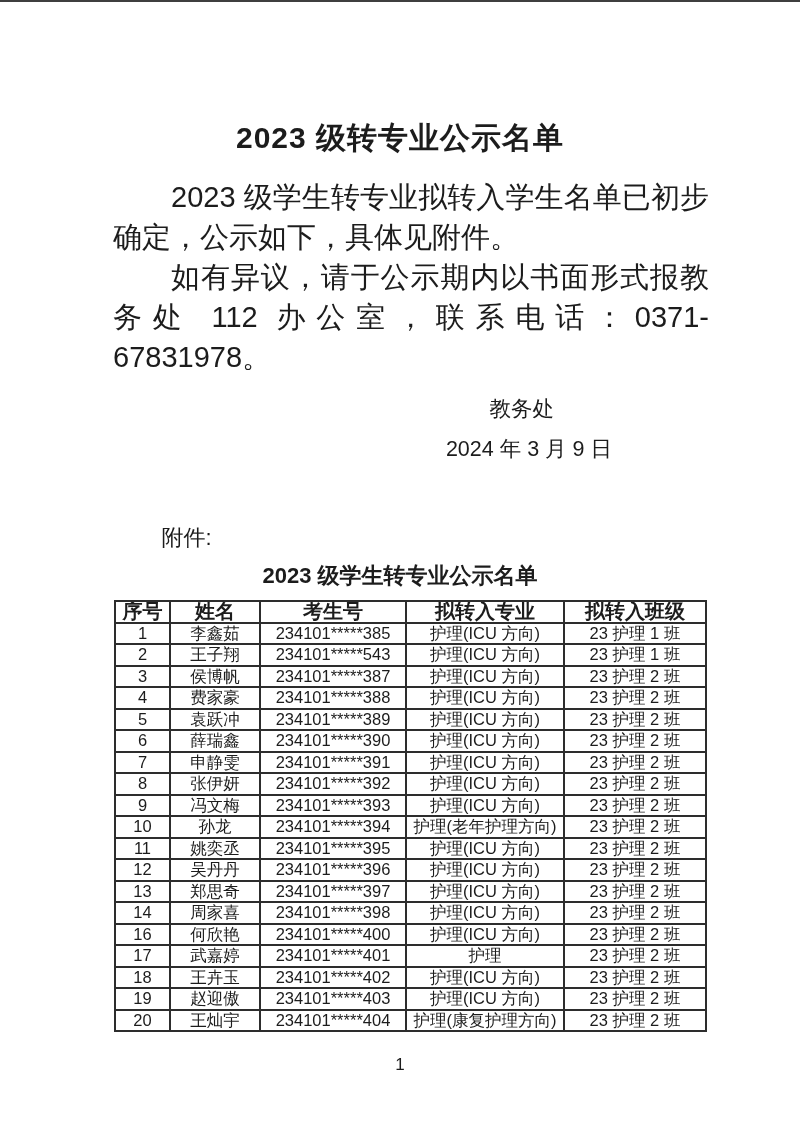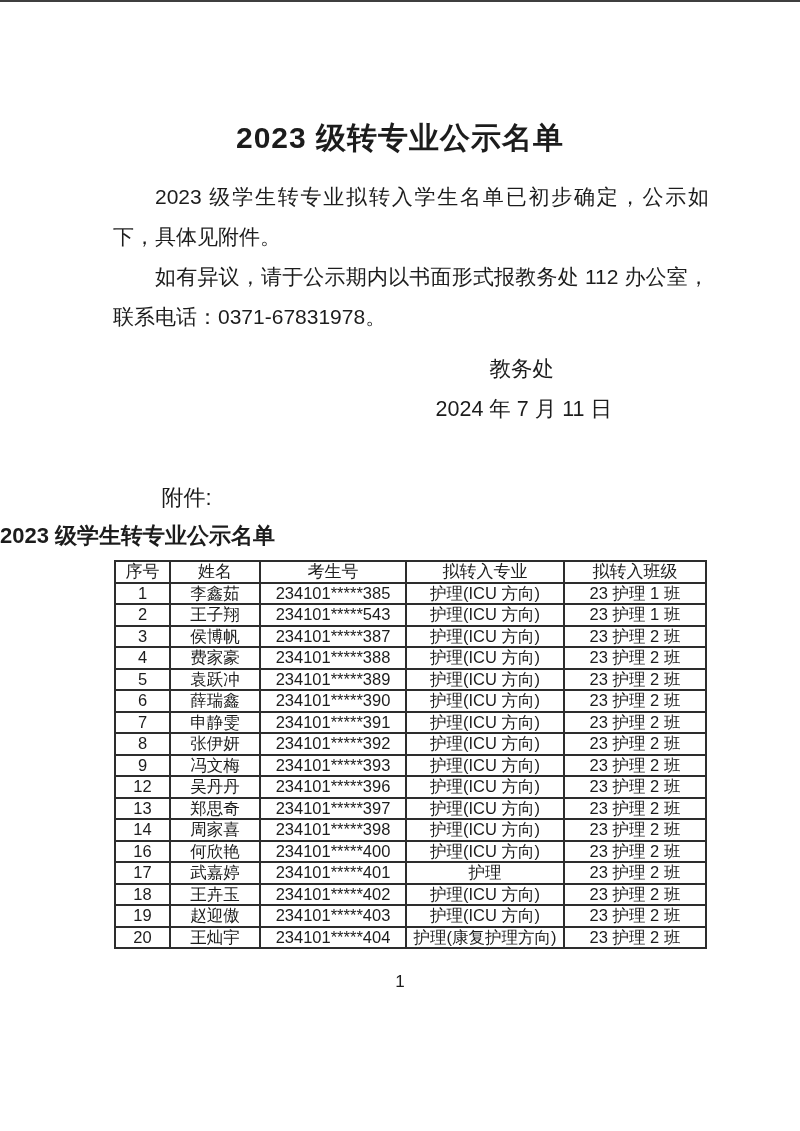--- a/index.html
+++ b/index.html
@@ -21,21 +21,21 @@
     line-height: 44px;
     font-weight: bold;
     text-align: center;
     letter-spacing: 1px;
   }
   .body-text {
     width: 596px;
     margin-left: 113px;
   }
   .para {
-    font-size: 21px;
+    font-size: 29px;
     line-height: 40px;
     text-align: justify;
     text-indent: 2em;
   }
   .para.first { margin-top: 17px; }
   .sig-line {
     font-size: 21.5px;
     line-height: 40px;
     text-align: right;
   }
@@ -45,21 +45,21 @@
     font-size: 22px;
     line-height: 40px;
     text-indent: 2.2em;
     margin-top: 49px;
   }
   .table-title {
     margin-top: 3px;
     font-size: 22px;
     line-height: 30px;
     font-weight: bold;
-    text-align: left;
+    text-align: center;
   }
   table.roster {
     margin-top: 9px;
     margin-left: 114px;
     width: 591px;
     border-collapse: collapse;
     table-layout: fixed;
   }
   table.roster col.c1 { width: 55px; }
   table.roster col.c2 { width: 90px; }
@@ -70,40 +70,40 @@
     border: 2px solid #2d2d2d;
     height: 19.5px;
     padding: 0 1px;
     font-size: 16.5px;
     line-height: 19.5px;
     text-align: center;
     vertical-align: middle;
     white-space: nowrap;
     overflow: hidden;
   }
-  table.roster th { font-weight: normal; font-size: 17px; }
+  table.roster th { font-weight: bold; font-size: 20px; }
   .page-number {
     margin-top: 23px;
     text-align: center;
     font-size: 17px;
     line-height: 20px;
   }
 </style>
 </head>
 <body>
 
 <div class="page">
 
   <h1 class="doc-title">2023 级转专业公示名单</h1>
 
   <div class="body-text">
     <p class="para first">2023 级学生转专业拟转入学生名单已初步确定，公示如下，具体见附件。</p>
     <p class="para">如有异议，请于公示期内以书面形式报教务处 112 办公室，联系电话：0371-67831978。</p>
     <div class="sig-line signer">教务处</div>
-    <div class="sig-line sigdate">2024 年 7 月 11 日</div>
+    <div class="sig-line sigdate">2024 年 3 月 9 日</div>
     <div class="attachment">附件:</div>
   </div>
 
   <h2 class="table-title">2023 级学生转专业公示名单</h2>
 
   <table class="roster">
     <colgroup>
       <col class="c1">
         <col class="c2">
         <col class="c3">
@@ -177,20 +177,34 @@
           <td>23 护理 2 班</td>
         </tr>
         <tr>
           <td>9</td>
           <td>冯文梅</td>
           <td>234101*****393</td>
           <td>护理(ICU 方向)</td>
           <td>23 护理 2 班</td>
         </tr>
         <tr>
+          <td>10</td>
+          <td>孙龙</td>
+          <td>234101*****394</td>
+          <td>护理(老年护理方向)</td>
+          <td>23 护理 2 班</td>
+        </tr>
+        <tr>
+          <td>11</td>
+          <td>姚奕丞</td>
+          <td>234101*****395</td>
+          <td>护理(ICU 方向)</td>
+          <td>23 护理 2 班</td>
+        </tr>
+        <tr>
           <td>12</td>
           <td>吴丹丹</td>
           <td>234101*****396</td>
           <td>护理(ICU 方向)</td>
           <td>23 护理 2 班</td>
         </tr>
         <tr>
           <td>13</td>
           <td>郑思奇</td>
           <td>234101*****397</td>

